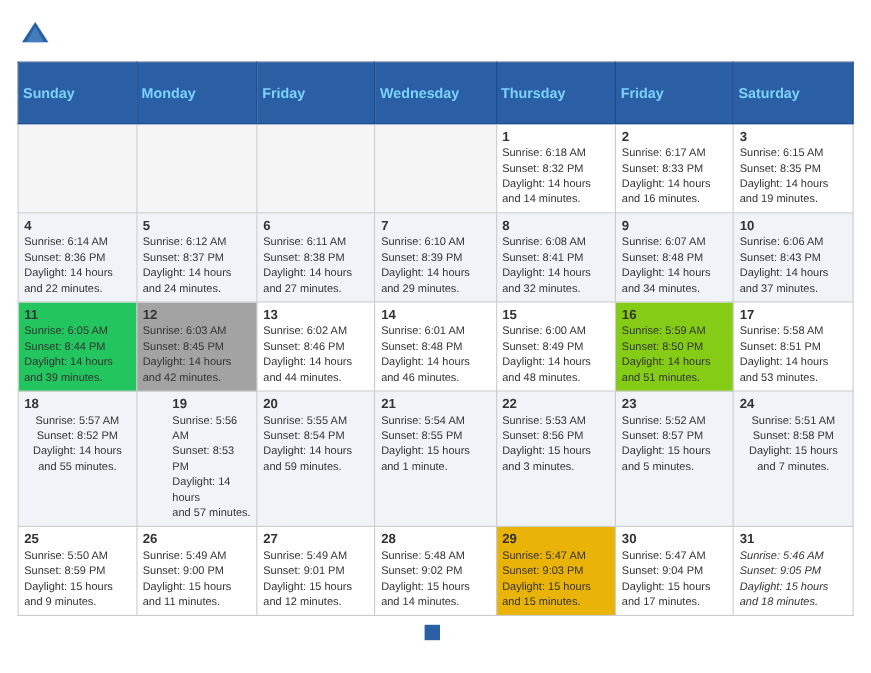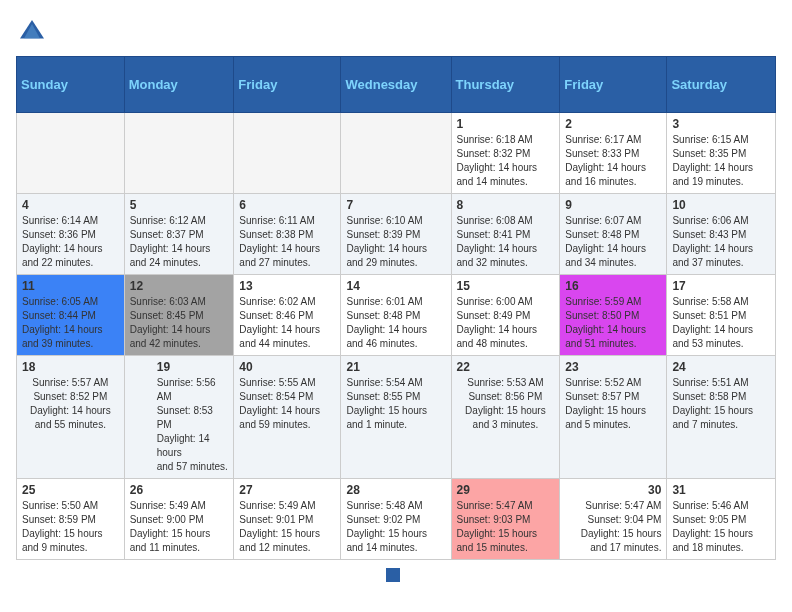--- a/index.html
+++ b/index.html
@@ -214,21 +214,21 @@
         </td>
         <td style="background: rgb(240, 244, 248);">
           <div class="day-num">10</div>
           <div class="day-info" style="white-space: pre-line;">Sunrise: 6:06 AM
 Sunset: 8:43 PM
 Daylight: 14 hours
 and 37 minutes.</div>
         </td>
       </tr>
       <tr>
-        <td style="background: #3b82f6;">
+        <td style="background: #22c55e;">
           <div class="day-num">11</div>
           <div class="day-info" style="white-space: pre-line;">Sunrise: 6:05 AM
 Sunset: 8:44 PM
 Daylight: 14 hours
 and 39 minutes.</div>
         </td>
         <td style="background: #a3a3a3;">
           <div class="day-num">12</div>
           <div class="day-info" style="white-space: pre-line;">Sunrise: 6:03 AM
 Sunset: 8:45 PM
@@ -249,21 +249,21 @@
 Daylight: 14 hours
 and 46 minutes.</div>
         </td>
         <td style="background: rgb(255, 255, 255);">
           <div class="day-num">15</div>
           <div class="day-info" style="white-space: pre-line;">Sunrise: 6:00 AM
 Sunset: 8:49 PM
 Daylight: 14 hours
 and 48 minutes.</div>
         </td>
-        <td style="background: #d946ef; margin-left: 48px;">
+        <td style="background: #84cc16; margin-left: 48px;">
           <div class="day-num">16</div>
           <div class="day-info" style="white-space: pre-line;">Sunrise: 5:59 AM
 Sunset: 8:50 PM
 Daylight: 14 hours
 and 51 minutes.</div>
         </td>
         <td style="background: rgb(255, 255, 255);">
           <div class="day-num">17</div>
           <div class="day-info" style="white-space: pre-line;">Sunrise: 5:58 AM
 Sunset: 8:51 PM
@@ -280,50 +280,50 @@
 and 55 minutes.</div>
         </td>
         <td style="background: rgb(240, 244, 248); padding-left: 32px;">
           <div class="day-num">19</div>
           <div class="day-info" style="white-space: pre-line;">Sunrise: 5:56 AM
 Sunset: 8:53 PM
 Daylight: 14 hours
 and 57 minutes.</div>
         </td>
         <td style="background: rgb(240, 244, 248);">
-          <div class="day-num">40</div>
+          <div class="day-num">20</div>
           <div class="day-info" style="white-space: pre-line;">Sunrise: 5:55 AM
 Sunset: 8:54 PM
 Daylight: 14 hours
 and 59 minutes.</div>
         </td>
         <td style="background: rgb(240, 244, 248);">
           <div class="day-num">21</div>
           <div class="day-info" style="white-space: pre-line;">Sunrise: 5:54 AM
 Sunset: 8:55 PM
 Daylight: 15 hours
 and 1 minute.</div>
         </td>
         <td style="background: rgb(240, 244, 248);">
           <div class="day-num">22</div>
-          <div class="day-info" style="white-space: pre-line; text-align: center;">Sunrise: 5:53 AM
+          <div class="day-info" style="white-space: pre-line;">Sunrise: 5:53 AM
 Sunset: 8:56 PM
 Daylight: 15 hours
 and 3 minutes.</div>
         </td>
         <td style="background: rgb(240, 244, 248);">
           <div class="day-num">23</div>
           <div class="day-info" style="white-space: pre-line;">Sunrise: 5:52 AM
 Sunset: 8:57 PM
 Daylight: 15 hours
 and 5 minutes.</div>
         </td>
         <td style="background: rgb(240, 244, 248);">
           <div class="day-num">24</div>
-          <div class="day-info" style="white-space: pre-line;">Sunrise: 5:51 AM
+          <div class="day-info" style="white-space: pre-line; text-align: center;">Sunrise: 5:51 AM
 Sunset: 8:58 PM
 Daylight: 15 hours
 and 7 minutes.</div>
         </td>
       </tr>
       <tr>
         <td style="background: rgb(255, 255, 255);">
           <div class="day-num">25</div>
           <div class="day-info" style="white-space: pre-line;">Sunrise: 5:50 AM
 Sunset: 8:59 PM
@@ -344,37 +344,37 @@
 Daylight: 15 hours
 and 12 minutes.</div>
         </td>
         <td style="background: rgb(255, 255, 255);">
           <div class="day-num">28</div>
           <div class="day-info" style="white-space: pre-line;">Sunrise: 5:48 AM
 Sunset: 9:02 PM
 Daylight: 15 hours
 and 14 minutes.</div>
         </td>
-        <td style="background: #fca5a5; margin-left: 12px;">
+        <td style="background: #eab308; margin-left: 12px;">
           <div class="day-num">29</div>
           <div class="day-info" style="white-space: pre-line;">Sunrise: 5:47 AM
 Sunset: 9:03 PM
 Daylight: 15 hours
 and 15 minutes.</div>
         </td>
-        <td style="background: rgb(255, 255, 255); text-align: right;">
+        <td style="background: rgb(255, 255, 255);">
           <div class="day-num">30</div>
           <div class="day-info" style="white-space: pre-line;">Sunrise: 5:47 AM
 Sunset: 9:04 PM
 Daylight: 15 hours
 and 17 minutes.</div>
         </td>
         <td style="background: rgb(255, 255, 255);">
           <div class="day-num">31</div>
-          <div class="day-info" style="white-space: pre-line;">Sunrise: 5:46 AM
+          <div class="day-info" style="white-space: pre-line; font-style: italic;">Sunrise: 5:46 AM
 Sunset: 9:05 PM
 Daylight: 15 hours
 and 18 minutes.</div>
         </td>
       </tr>
     </tbody>
 </table>
 
 <div class="footer">
   <span class="footer-box"></span>

